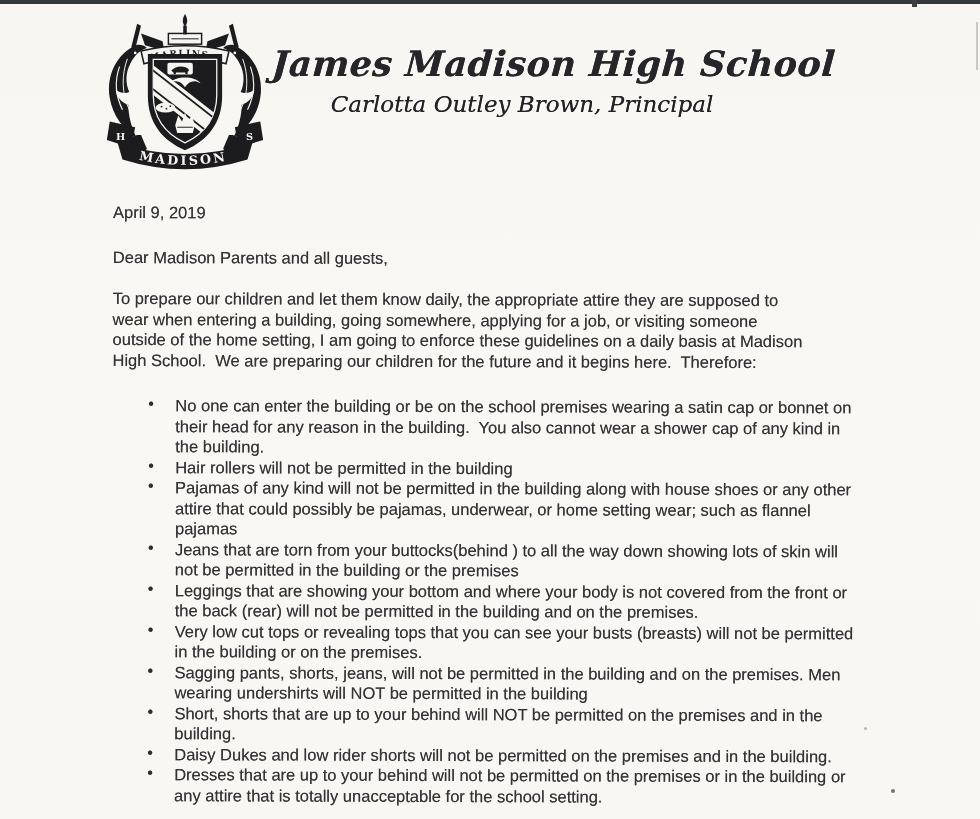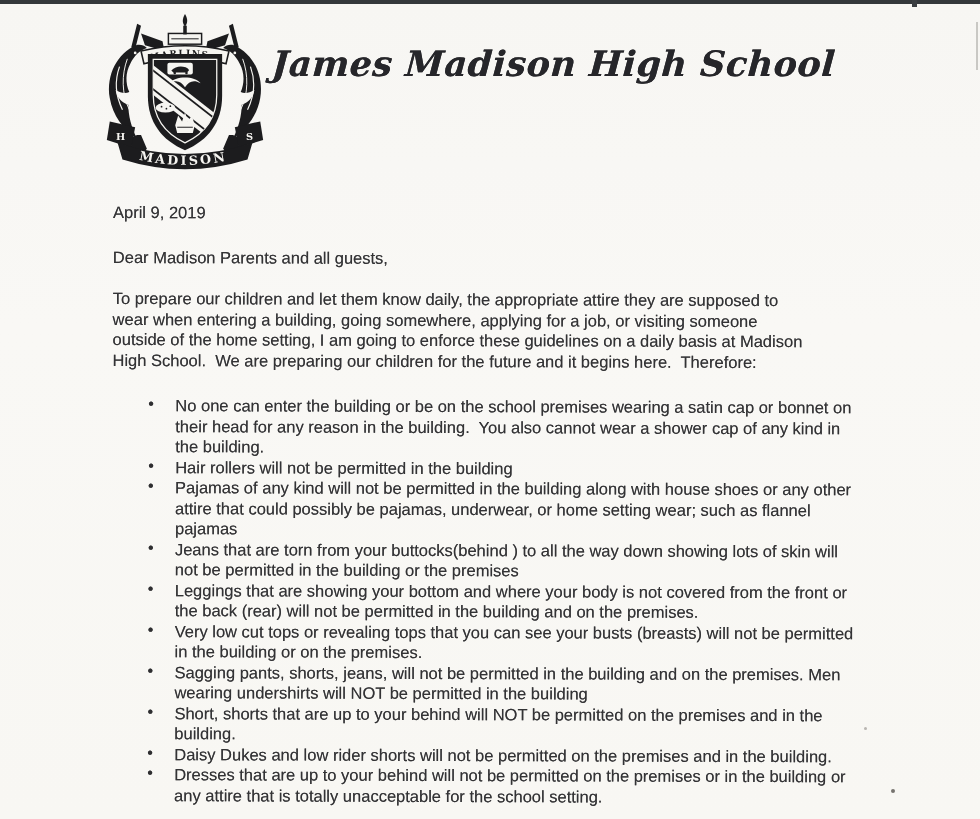--- a/index.html
+++ b/index.html
@@ -133,20 +133,21 @@
 
     <path d="M26 136 Q95 159 164 136 L159 153 Q95 173 31 153 Z" fill="#1c1c1e"></path>
     <path id="madisonArc" d="M36 150 Q95 167 154 150" fill="none"></path>
     <text font-family="'DejaVu Serif',serif" font-weight="bold" font-size="13" letter-spacing="2.5" fill="#f6f5f1">
       <textPath href="#madisonArc" startOffset="10%">MADISON</textPath>
     </text>
   </svg>
 
   <div class="head-text">
     <div class="school-name">James Madison High School</div>
+    <div class="principal">Carlotta Outley Brown, Principal</div>
   </div>
 
   <div class="letter">
     <p class="date-line">April 9, 2019</p>
     <p class="salutation">Dear Madison Parents and all guests,</p>
     <p class="intro">To prepare our children and let them know daily, the appropriate attire they are supposed to
 wear when entering a building, going somewhere, applying for a job, or visiting someone
 outside of the home setting, I am going to enforce these guidelines on a daily basis at Madison
 High School.&nbsp; We are preparing our children for the future and it begins here.&nbsp; Therefore:</p>
     <ul class="rules">

